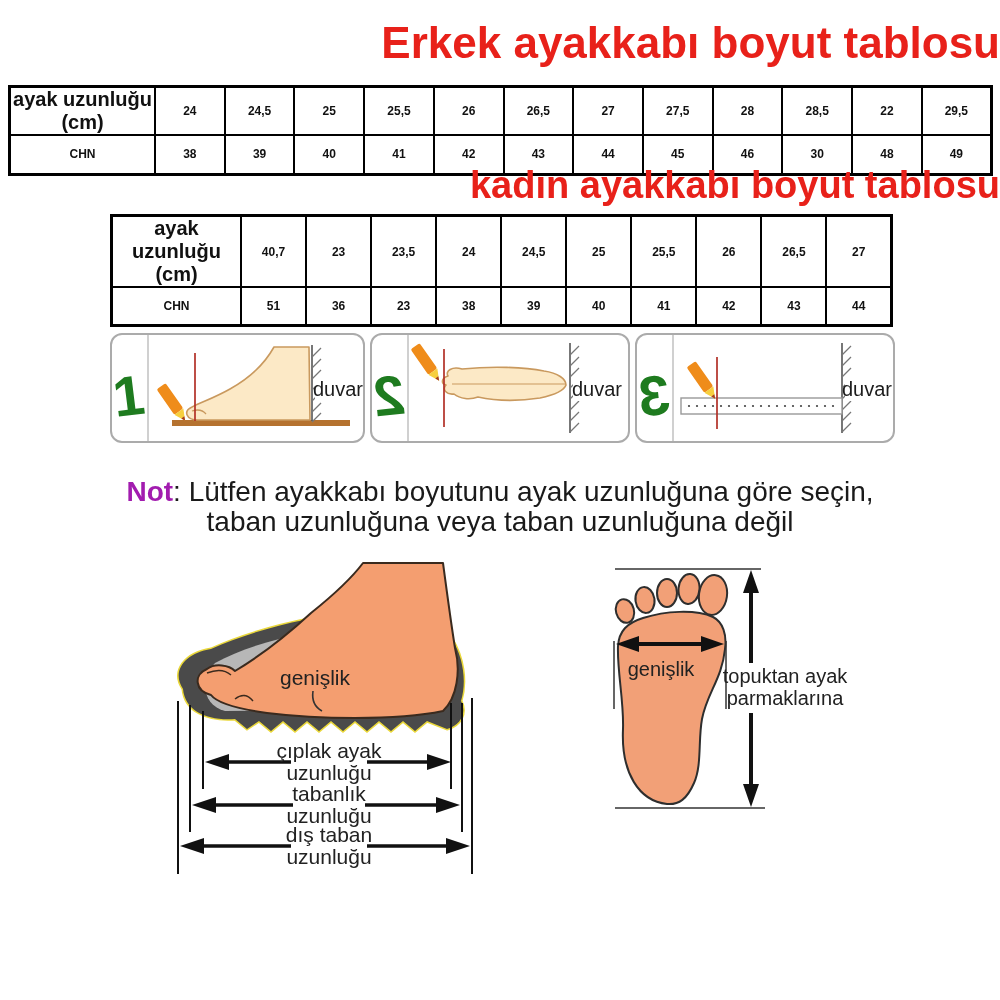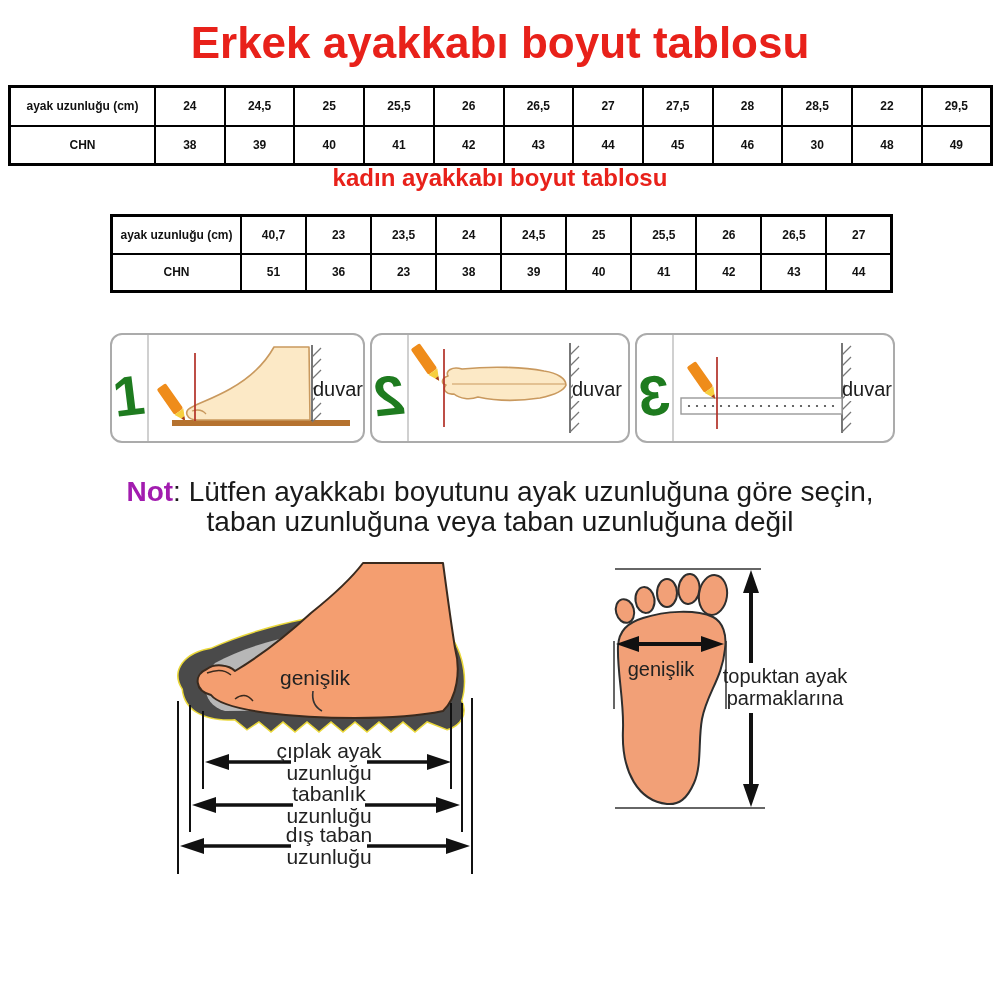--- a/index.html
+++ b/index.html
@@ -1,27 +1,27 @@
 <!DOCTYPE html>
 <html><head>
 <meta charset="utf-8">
 <style>
   html,body{margin:0;padding:0;background:#ffffff;}
   .canvas{
     position:relative;width:1000px;height:1000px;background:#ffffff;overflow:hidden;
     font-family:"Liberation Sans","DejaVu Sans",sans-serif;color:#1a1a1a;
   }
   
-  .big-title{position:absolute;left:0;width:100%;text-align:center;font-weight:bold;color:#e8211a;margin:0;}
+  .big-title{position:absolute;left:0;width:100%;text-align:right;font-weight:bold;color:#e8211a;margin:0;}
   .title-men{top:18px;font-size:44px;}
-  .title-women{top:164px;font-size:24px;}
+  .title-women{top:164px;font-size:38px;}
   
   .size-table{position:absolute;border-collapse:collapse;table-layout:fixed;background:#fff;border:3px solid #000;}
   .size-table td{border:2px solid #000;text-align:center;vertical-align:middle;font-weight:bold;font-size:12px;padding:0;color:#111;}
-  .size-table td.small-head{font-size:12px;margin-top:19px;}
+  .size-table td.small-head{font-size:20px;margin-top:19px;}
   .tbl-men{left:8px;top:85px;width:985px;}
   .tbl-men tr{height:39px;}
   .tbl-men .rowhead{width:143px;}
   .tbl-women{left:110px;top:214px;width:783px;}
   .tbl-women tr{height:38px;}
   .tbl-women .rowhead{width:127px;}
   
   .step-box{position:absolute;top:333px;height:110px;background:#fff;border:2px solid #ababab;border-radius:12px;box-sizing:border-box;}
   #step1{left:110px;width:255px;}
   #step2{left:370px;width:260px;}

